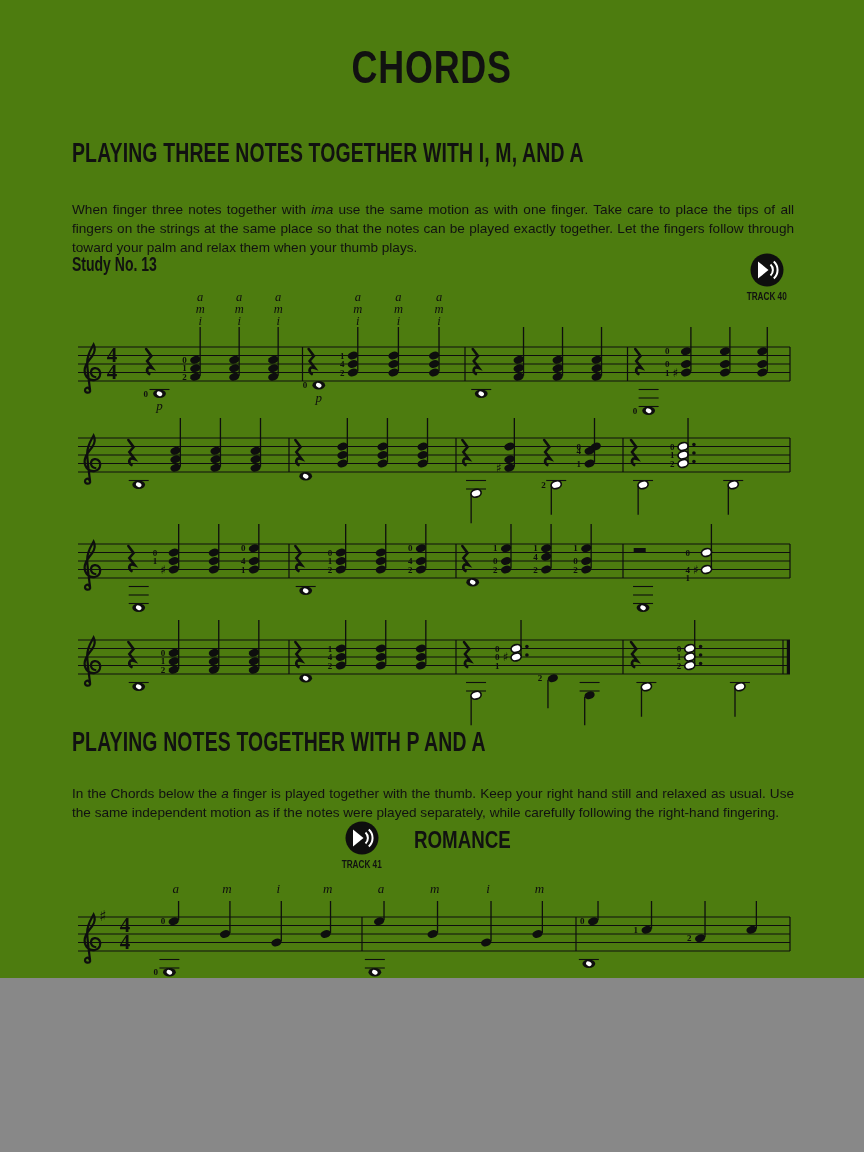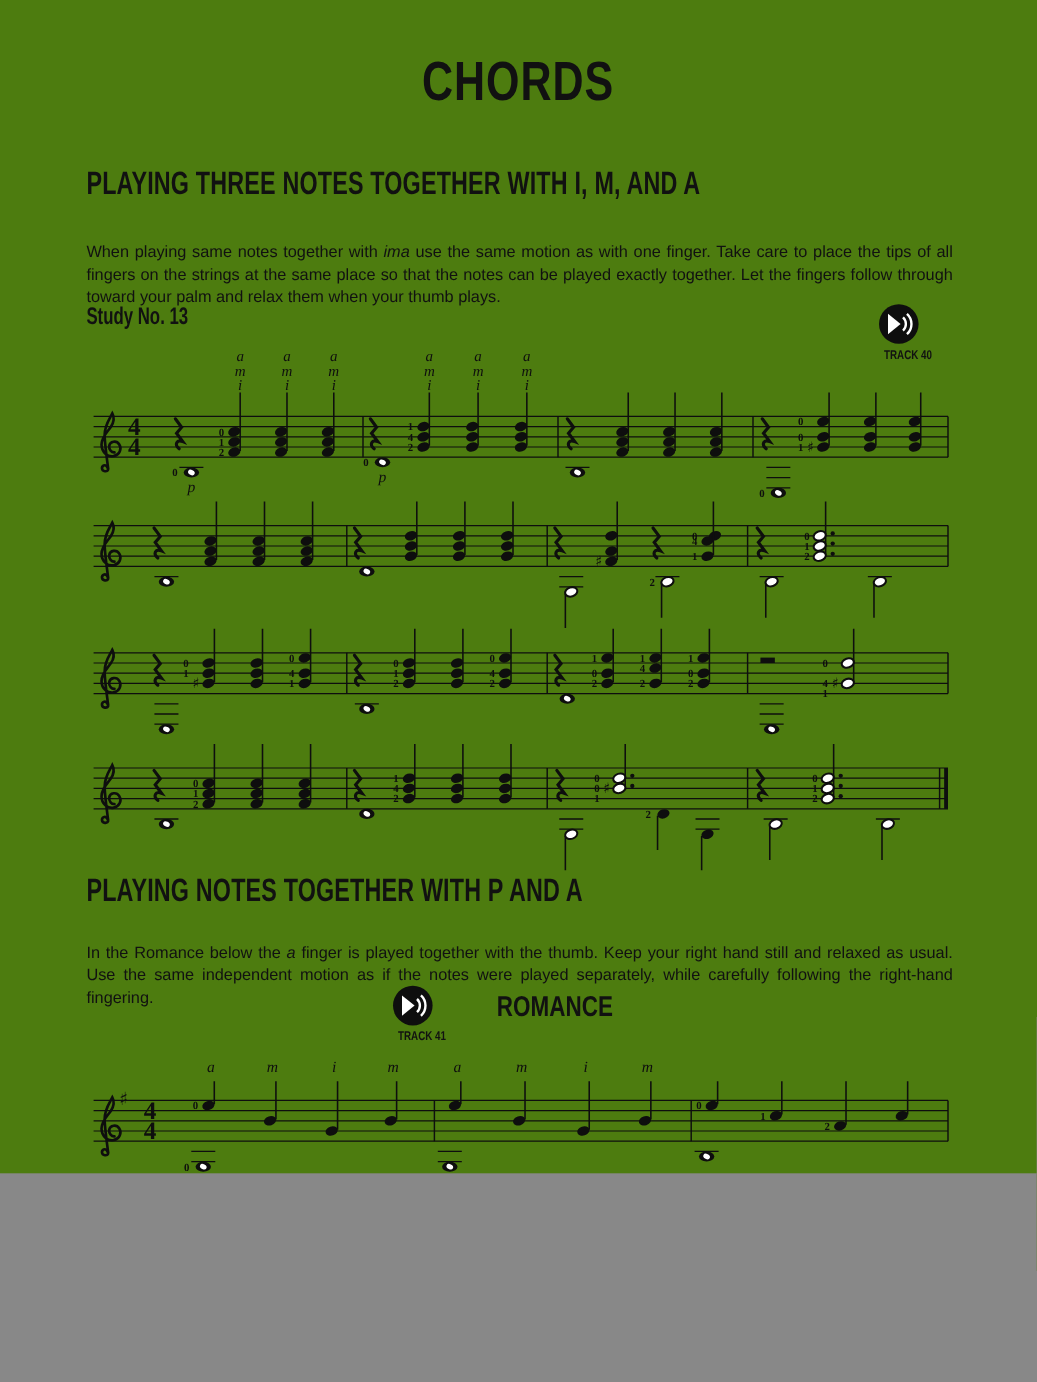--- a/index.html
+++ b/index.html
@@ -14,21 +14,21 @@
   .h2{font-size:27px;font-weight:bold;transform:scaleX(.72);transform-origin:left center;
       white-space:nowrap;letter-spacing:.2px;}
   .h2-1{left:72px;top:138px;}
   .h2-2{left:72px;top:727px;}
   .body-par{left:72px;width:722px;font-size:13.6px;line-height:1.4;text-align:justify;}
   .p1{top:186px;}
   .p2{top:770px;}
   .body-par em{}
   .study-label{left:72px;top:253px;font-size:20px;font-weight:bold;transform:scaleX(.7);
       transform-origin:left center;white-space:nowrap;}
-  .badge{display:flex;flex-direction:column;align-items:flex-start;width:72px;}
+  .badge{display:flex;flex-direction:column;align-items:center;width:72px;}
   .badge-40{left:731px;top:252px;}
   .track-label{font-size:10.5px;font-weight:bold;transform:scaleX(.78);transform-origin:center;
       white-space:nowrap;margin-top:2px;}
   .romance-row{left:0;top:820px;width:864px;display:flex;justify-content:center;
       align-items:flex-start;gap:16px;}
   .romance-title{font-size:24px;font-weight:bold;transform:scaleX(.78);transform-origin:left center;
       white-space:nowrap;margin-top:6px;}
   .pagenum{left:70px;top:1086px;font-size:13.5px;transform:scaleX(.85);transform-origin:left center;}
   svg.sys{position:absolute;left:72px;display:block;}
   .spk{display:block;}
@@ -38,21 +38,21 @@
 
 <div class="page">
 
   <div class="abs title-wrap">
     <span class="title">CHORDS</span>
   </div>
 
 
   <div class="abs h2 h2-1">PLAYING THREE NOTES TOGETHER WITH I, M, AND A</div>
 
-  <p class="abs body-par p1"><span>When playing same notes together with </span><em>ima</em><span> use the same motion as with one finger. Take care to place the tips of all fingers on the strings at the same place so that the notes can be played exactly together. Let the fingers follow through toward your palm and relax them when your thumb plays.</span></p>
+  <p class="abs body-par p1"><span>When finger three notes together with </span><em>ima</em><span> use the same motion as with one finger. Take care to place the tips of all fingers on the strings at the same place so that the notes can be played exactly together. Let the fingers follow through toward your palm and relax them when your thumb plays.</span></p>
 
   <div class="abs study-label">Study No. 13</div>
 
   <div class="abs badge badge-40">
     <svg class="spk" width="36" height="36" viewBox="0 0 36 36">
       <circle cx="18" cy="18" r="16.5" fill="#0e0e0e"></circle>
       <polygon points="9,9.5 9,26.5 19.5,18" fill="#ffffff"></polygon>
       <path d="M21.5,12.5 a7.5,7.5 0 0 1 0,11" stroke="#ffffff" stroke-width="2" fill="none"></path>
       <path d="M24.8,9.5 a11.5,11.5 0 0 1 0,17" stroke="#ffffff" stroke-width="2" fill="none"></path>
     </svg>
@@ -432,21 +432,21 @@
       <text x="609.3" y="35.7" font-size="9" font-family="&quot;Liberation Serif&quot;,&quot;DejaVu Serif&quot;,serif" fill="#0e0e0e" font-weight="bold" text-anchor="end">0</text>
       <text x="609.3" y="44.2" font-size="9" font-family="&quot;Liberation Serif&quot;,&quot;DejaVu Serif&quot;,serif" fill="#0e0e0e" font-weight="bold" text-anchor="end">1</text>
       <text x="609.3" y="52.7" font-size="9" font-family="&quot;Liberation Serif&quot;,&quot;DejaVu Serif&quot;,serif" fill="#0e0e0e" font-weight="bold" text-anchor="end">2</text>
       <line x1="657.9" y1="66.5" x2="677.9" y2="66.5" stroke="#0e0e0e" stroke-width="1.1"></line>
       <ellipse cx="667.9" cy="70.75" rx="5.2" ry="3.8" transform="rotate(-18 667.9 70.75)" fill="#fff" stroke="#0e0e0e" stroke-width="1.7"></ellipse>
       <line x1="663" y1="72.25" x2="663" y2="100.75" stroke="#0e0e0e" stroke-width="1.3"></line>
     </svg>
 
   <div class="abs h2 h2-2">PLAYING NOTES TOGETHER WITH P AND A</div>
 
-  <p class="abs body-par p2"><span>In the Romance below the </span><em>a</em><span> finger is played together with the thumb. Keep your right hand still and relaxed as usual. Use the same independent motion as if the notes were played separately, while carefully following the right-hand fingering.</span></p>
+  <p class="abs body-par p2"><span>In the Chords below the </span><em>a</em><span> finger is played together with the thumb. Keep your right hand still and relaxed as usual. Use the same independent motion as if the notes were played separately, while carefully following the right-hand fingering.</span></p>
 
   <div class="abs romance-row">
     <div class="badge">
       <svg class="spk" width="36" height="36" viewBox="0 0 36 36">
         <circle cx="18" cy="18" r="16.5" fill="#0e0e0e"></circle>
         <polygon points="9,9.5 9,26.5 19.5,18" fill="#ffffff"></polygon>
         <path d="M21.5,12.5 a7.5,7.5 0 0 1 0,11" stroke="#ffffff" stroke-width="2" fill="none"></path>
         <path d="M24.8,9.5 a11.5,11.5 0 0 1 0,17" stroke="#ffffff" stroke-width="2" fill="none"></path>
       </svg>
       <div class="track-label">TRACK 41</div>

